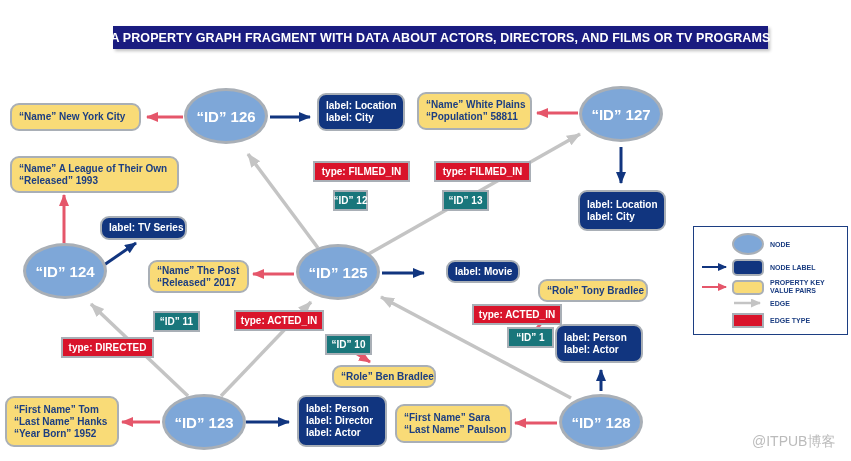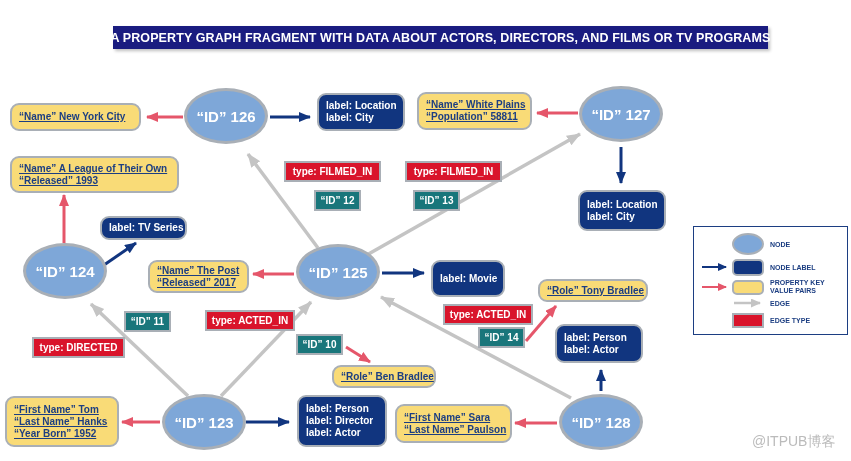--- a/index.html
+++ b/index.html
@@ -10,24 +10,24 @@
             display:flex;align-items:center;justify-content:center;letter-spacing:.1px;
             box-shadow:2px 2px 3px rgba(0,0,0,.25);white-space:nowrap;}
   svg.edges{position:absolute;left:0;top:0;}
   .node{position:absolute;width:84px;height:56px;box-sizing:border-box;border-radius:50%;
         background:var(--node-fill,#7EA7D8);border:3px solid #A9AFB6;color:#fff;font-weight:bold;
         font-size:15px;display:flex;align-items:center;justify-content:center;white-space:nowrap;}
   .navybox,.yellowbox{position:absolute;box-sizing:border-box;border:2.5px solid #A9AFB6;
         border-radius:9px;font-weight:bold;font-size:10px;line-height:12px;
         padding:4px 7px;display:flex;flex-direction:column;justify-content:center;white-space:nowrap;}
   .navybox{background:var(--node-label-bg,#11357F);color:#fff;}
-  .yellowbox{background:var(--property-bg,#F9DB77);color:var(--text-navy,#1C3E82);text-decoration:underline;}
+  .yellowbox{background:var(--property-bg,#F9DB77);color:var(--text-navy,#1C3E82);}
   .redbox,.tealbox{position:absolute;box-sizing:border-box;border:2.5px solid #A9AFB6;
         color:#fff;font-weight:bold;font-size:10px;display:flex;align-items:center;
-        justify-content:center;white-space:nowrap;padding:1px 0;height:21px;}
+        justify-content:center;white-space:nowrap;padding:1px 0;height:21px;margin-left:29px;}
   .redbox{background:var(--edge-type-bg,#D9142B);}
   .tealbox{background:var(--edge-id-bg,#19767B);}
   .legend{position:absolute;left:693px;top:226px;width:155px;height:109px;box-sizing:border-box;
         border:1.5px solid var(--text-navy,#1C3E82);background:#fff;}
   .legend .lg-label{position:absolute;font-size:7px;font-weight:bold;color:var(--text-navy,#1C3E82);
         line-height:8px;}
   .lg-ellipse{position:absolute;left:38px;top:6px;width:32px;height:22px;border-radius:50%;
         background:var(--node-fill,#7EA7D8);border:2px solid #A9AFB6;box-sizing:border-box;}
   .lg-navy{position:absolute;left:38px;top:32px;width:32px;height:17px;border-radius:5px;
         background:var(--node-label-bg,#11357F);border:2px solid #A9AFB6;box-sizing:border-box;}
@@ -92,21 +92,21 @@
     <div>label: Location</div>
     <div>label: City</div>
   </div>
   <div class="navybox" style="left:578px;top:190px;width:88px;height:41px">
     <div>label: Location</div>
     <div>label: City</div>
   </div>
   <div class="navybox" style="left:100px;top:216px;width:87px;height:24px">
     <div>label: TV Series</div>
   </div>
-  <div class="navybox" style="left:431px;top:260px;width:74px;height:37px">
+  <div class="navybox" style="left:446px;top:260px;width:74px;height:23px">
     <div>label: Movie</div>
   </div>
   <div class="navybox" style="left:297px;top:395px;width:90px;height:52px">
     <div>label: Person</div>
     <div>label: Director</div>
     <div>label: Actor</div>
   </div>
   <div class="navybox" style="left:555px;top:324px;width:88px;height:39px">
     <div>label: Person</div>
     <div>label: Actor</div>
@@ -142,25 +142,25 @@
     <div>“First Name” Sara</div>
     <div>“Last Name” Paulson</div>
   </div>
 
   <div class="redbox" style="left:284px;top:161px;width:97px">type: FILMED_IN</div>
   <div class="redbox" style="left:405px;top:161px;width:97px">type: FILMED_IN</div>
   <div class="redbox" style="left:205px;top:310px;width:90px">type: ACTED_IN</div>
   <div class="redbox" style="left:443px;top:304px;width:90px">type: ACTED_IN</div>
   <div class="redbox" style="left:32px;top:337px;width:93px">type: DIRECTED</div>
 
-  <div class="tealbox" style="left:314px;top:190px;width:47px">“ID” 12</div>
+  <div class="tealbox" style="left:304px;top:190px;width:35px">“ID” 12</div>
   <div class="tealbox" style="left:413px;top:190px;width:47px">“ID” 13</div>
   <div class="tealbox" style="left:124px;top:311px;width:47px">“ID” 11</div>
   <div class="tealbox" style="left:296px;top:334px;width:47px">“ID” 10</div>
-  <div class="tealbox" style="left:478px;top:327px;width:47px">“ID” 14</div>
+  <div class="tealbox" style="left:478px;top:327px;width:47px">“ID” 1</div>
 
   <div class="legend">
     <svg width="152" height="106" style="position:absolute;left:0;top:0">
       <defs>
         <marker id="lmn" markerUnits="userSpaceOnUse" markerWidth="10" markerHeight="9" refX="8" refY="4" orient="auto">
           <path d="M0,0 L9,4 L0,8 Z" fill="#11357F"></path>
         </marker>
         <marker id="lmr" markerUnits="userSpaceOnUse" markerWidth="10" markerHeight="9" refX="8" refY="4" orient="auto">
           <path d="M0,0 L9,4 L0,8 Z" fill="#E5566A"></path>
         </marker>

